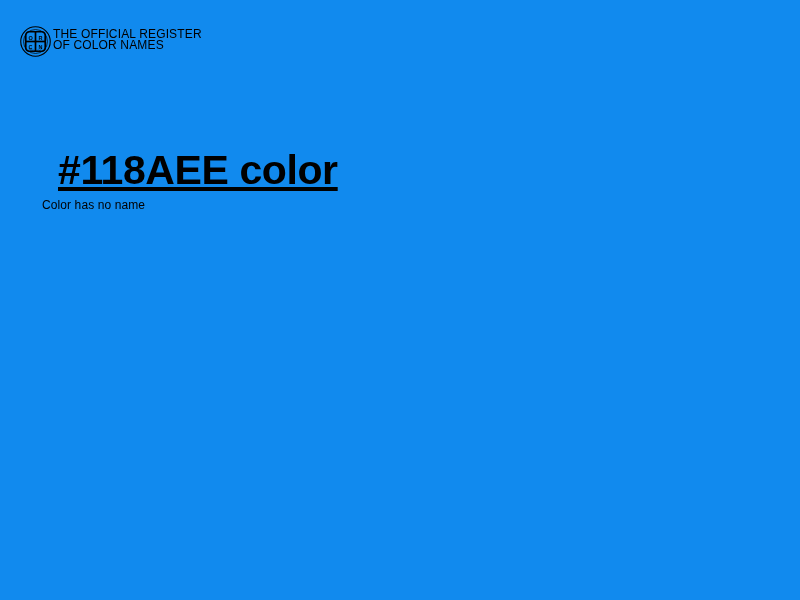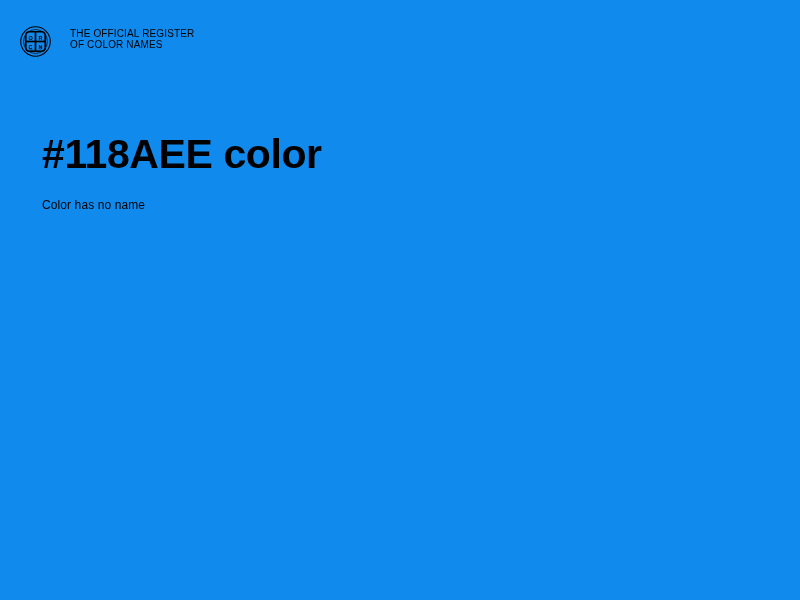--- a/index.html
+++ b/index.html
@@ -33,47 +33,48 @@
   }
 
   .brand-emblem {
     width: 31px;
     height: 31px;
     flex: 0 0 31px;
     display: block;
   }
 
   .brand-text {
-    margin-left: 19px;
+    margin-left: 2px;
     padding-top: 3px;
     color: #000000;
     font-family: "Liberation Sans", sans-serif;
-    font-size: 10px;
+    font-size: 12px;
     line-height: 10.5px;
     letter-spacing: 0.15px;
     white-space: nowrap;
     text-transform: uppercase;
   }
   .brand-line {
     display: block;
   }
 
   
   .headline {
     position: absolute;
     left: 42px;
     top: 130px;
-    margin: 0;
+    margin: 16px;
     color: #000000;
     font-family: "Liberation Sans", sans-serif;
     font-size: 41px;
     font-weight: 700;
     letter-spacing: -0.4px;
     line-height: 48px;
     white-space: nowrap;
+    text-decoration: underline;
   }
 
   .subline {
     position: absolute;
     left: 42px;
     top: 199px;
     margin: 0;
     color: #000000;
     font-family: "Liberation Sans", sans-serif;
     font-size: 12px;

